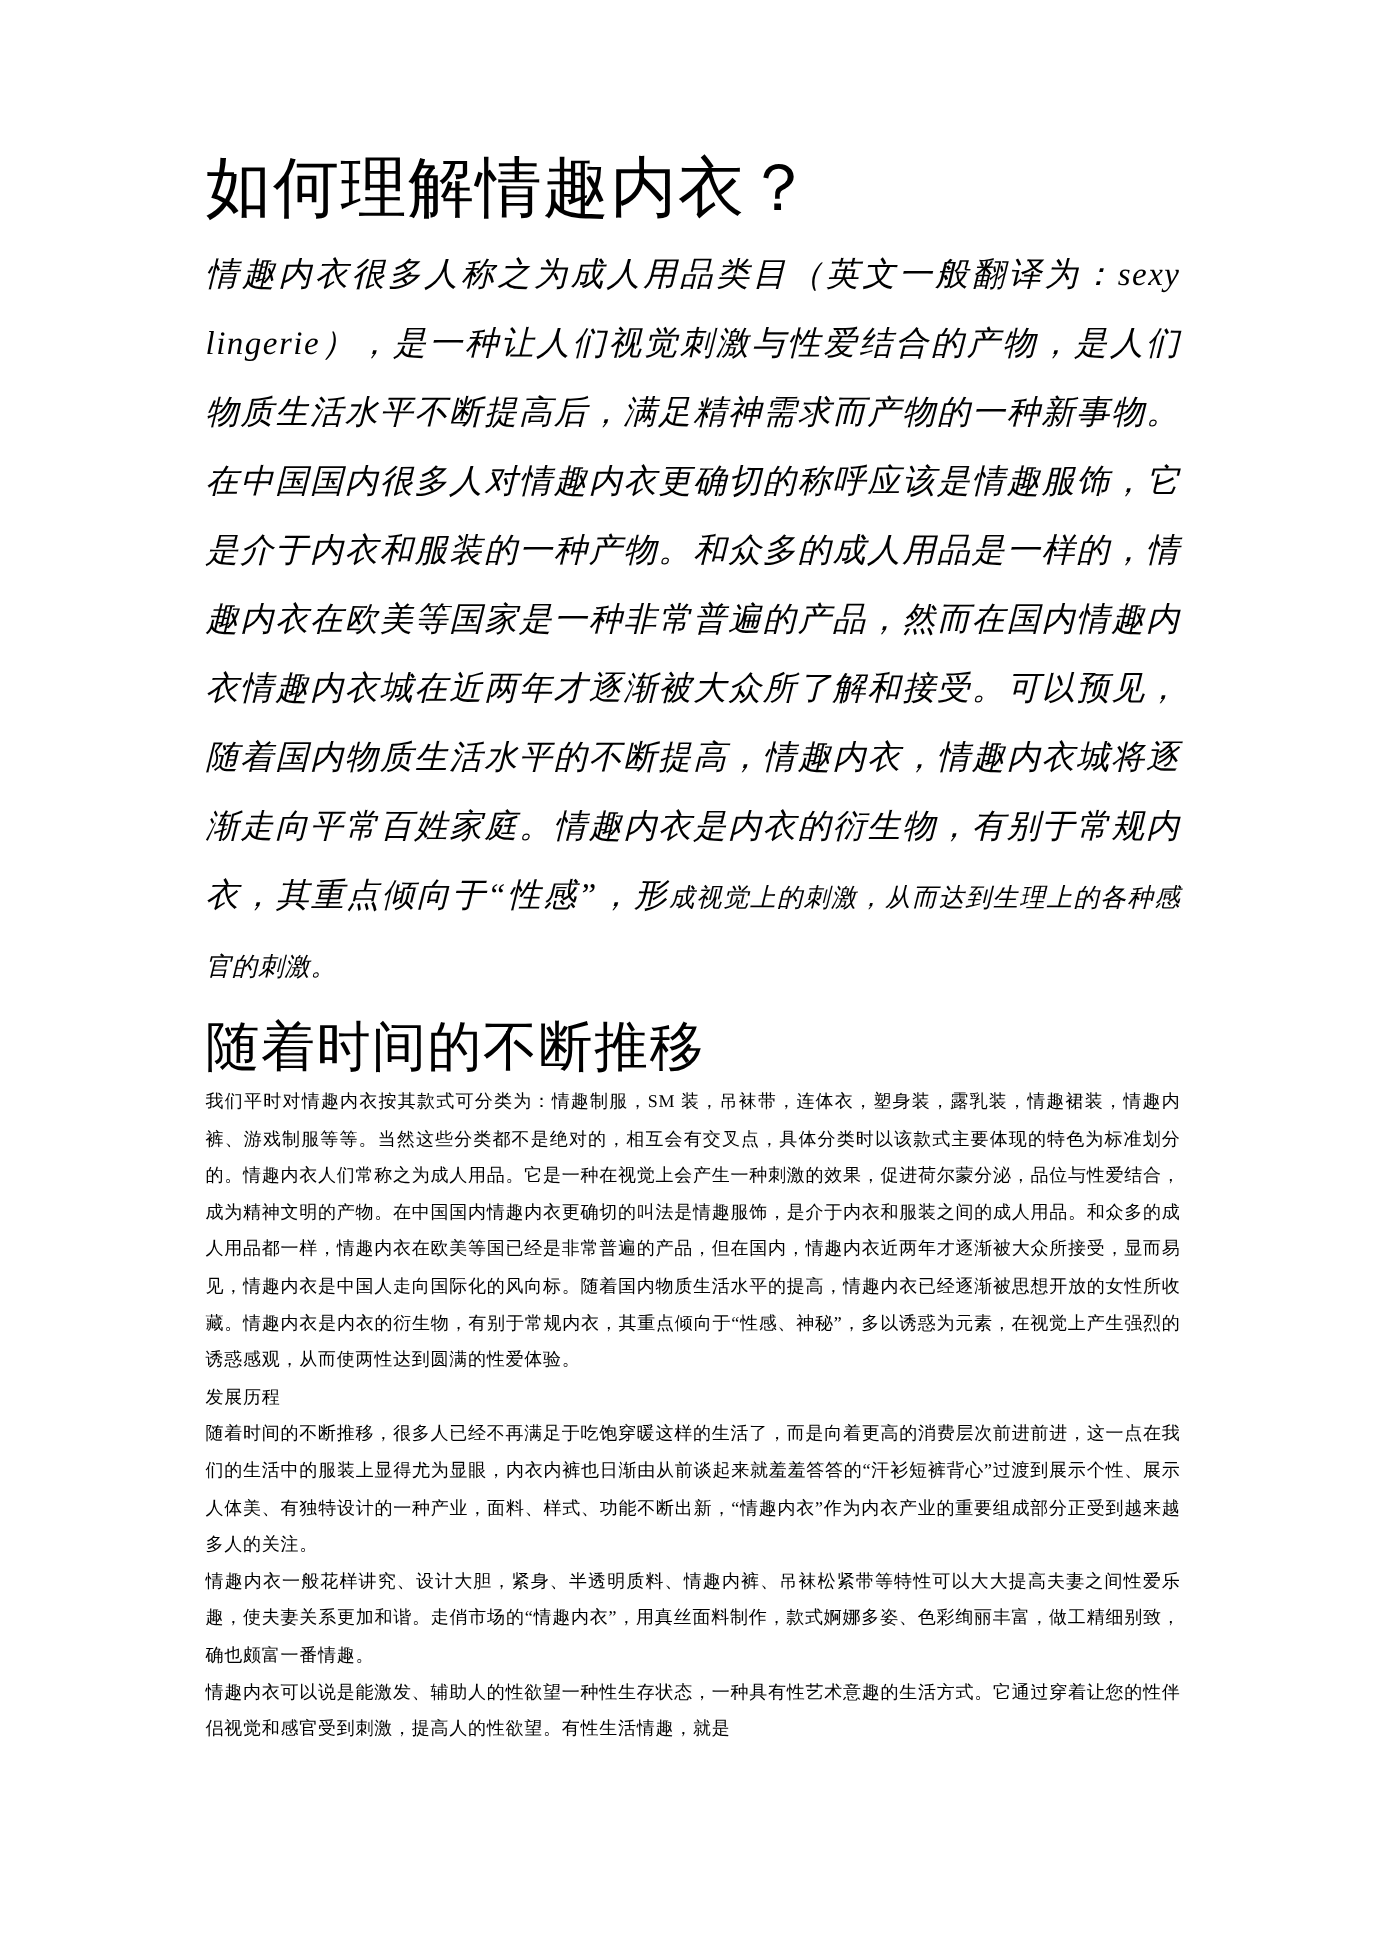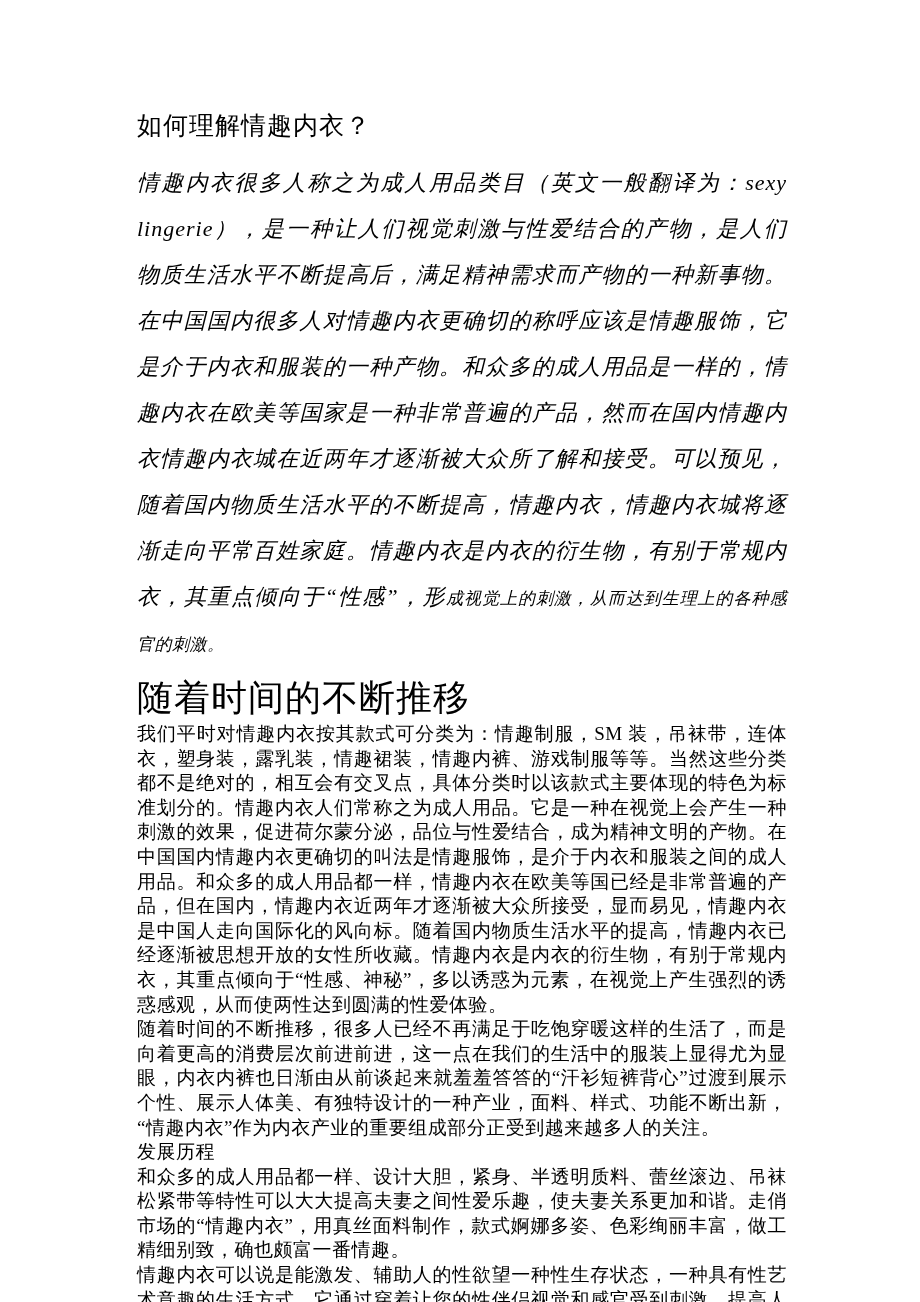--- a/index.html
+++ b/index.html
@@ -15,21 +15,21 @@
     font-family: "Liberation Serif", "DejaVu Serif", serif;
   }
   .page {
     box-sizing: border-box;
     width: 920px;
     height: 1302px;
     padding: 104px 133px 0 137px;
     background: #ffffff;
   }
   h1.doc-h1 {
-    font-size: 25px;
+    font-size: 44px;
     font-weight: normal;
     line-height: 44px;
     margin: 0 0 12px 0;
     letter-spacing: 1px;
   }
   h2.doc-h2 {
     font-size: 36px;
     font-weight: normal;
     line-height: 44px;
     margin: 10px 0 2px 0;
@@ -42,41 +42,41 @@
     text-align: justify;
     margin: 0;
     font-style: italic;
   }
   p.para-large .tail-small {
     font-size: 17px;
     line-height: 28px;
     letter-spacing: 0.5px;
   }
   p.para-small {
-    font-size: 19px;
+    font-size: 12px;
     line-height: 24.6px;
     letter-spacing: 0.5px;
     text-align: justify;
     margin: 0;
   }
 </style>
 </head>
 <body>
 
 <div class="page">
 
   <h1 class="doc-h1">如何理解情趣内衣？</h1>
 
   <p class="para-large"><span>情趣内衣很多人称之为成人用品类目（英文一般翻译为：sexy lingerie），是一种让人们视觉刺激与性爱结合的产物，是人们物质生活水平不断提高后，满足精神需求而产物的一种新事物。在中国国内很多人对情趣内衣更确切的称呼应该是情趣服饰，它是介于内衣和服装的一种产物。和众多的成人用品是一样的，情趣内衣在欧美等国家是一种非常普遍的产品，然而在国内情趣内衣情趣内衣城在近两年才逐渐被大众所了解和接受。可以预见，随着国内物质生活水平的不断提高，情趣内衣，情趣内衣城将逐渐走向平常百姓家庭。情趣内衣是内衣的衍生物，有别于常规内衣，其重点倾向于“性感”，形</span><span class="tail-small">成视觉上的刺激，从而达到生理上的各种感官的刺激。</span></p>
 
   <h2 class="doc-h2">随着时间的不断推移</h2>
 
   <p class="para-small">我们平时对情趣内衣按其款式可分类为：情趣制服，SM 装，吊袜带，连体衣，塑身装，露乳装，情趣裙装，情趣内裤、游戏制服等等。当然这些分类都不是绝对的，相互会有交叉点，具体分类时以该款式主要体现的特色为标准划分的。情趣内衣人们常称之为成人用品。它是一种在视觉上会产生一种刺激的效果，促进荷尔蒙分泌，品位与性爱结合，成为精神文明的产物。在中国国内情趣内衣更确切的叫法是情趣服饰，是介于内衣和服装之间的成人用品。和众多的成人用品都一样，情趣内衣在欧美等国已经是非常普遍的产品，但在国内，情趣内衣近两年才逐渐被大众所接受，显而易见，情趣内衣是中国人走向国际化的风向标。随着国内物质生活水平的提高，情趣内衣已经逐渐被思想开放的女性所收藏。情趣内衣是内衣的衍生物，有别于常规内衣，其重点倾向于“性感、神秘”，多以诱惑为元素，在视觉上产生强烈的诱惑感观，从而使两性达到圆满的性爱体验。</p>
 
+  <p class="para-small">发展历程</p>
+
   <p class="para-small">随着时间的不断推移，很多人已经不再满足于吃饱穿暖这样的生活了，而是向着更高的消费层次前进前进，这一点在我们的生活中的服装上显得尤为显眼，内衣内裤也日渐由从前谈起来就羞羞答答的“汗衫短裤背心”过渡到展示个性、展示人体美、有独特设计的一种产业，面料、样式、功能不断出新，“情趣内衣”作为内衣产业的重要组成部分正受到越来越多人的关注。</p>
 
-  <p class="para-small">发展历程</p>
-
-  <p class="para-small">和众多的成人用品都一样、设计大胆，紧身、半透明质料、蕾丝滚边、吊袜松紧带等特性可以大大提高夫妻之间性爱乐趣，使夫妻关系更加和谐。走俏市场的“情趣内衣”，用真丝面料制作，款式婀娜多姿、色彩绚丽丰富，做工精细别致，确也颇富一番情趣。</p>
+  <p class="para-small">情趣内衣一般花样讲究、设计大胆，紧身、半透明质料、情趣内裤、吊袜松紧带等特性可以大大提高夫妻之间性爱乐趣，使夫妻关系更加和谐。走俏市场的“情趣内衣”，用真丝面料制作，款式婀娜多姿、色彩绚丽丰富，做工精细别致，确也颇富一番情趣。</p>
 
   <p class="para-small">情趣内衣可以说是能激发、辅助人的性欲望一种性生存状态，一种具有性艺术意趣的生活方式。它通过穿着让您的性伴侣视觉和感官受到刺激，提高人的性欲望。有性生活情趣，就是</p>
 
 </div>
 
 </body></html>

